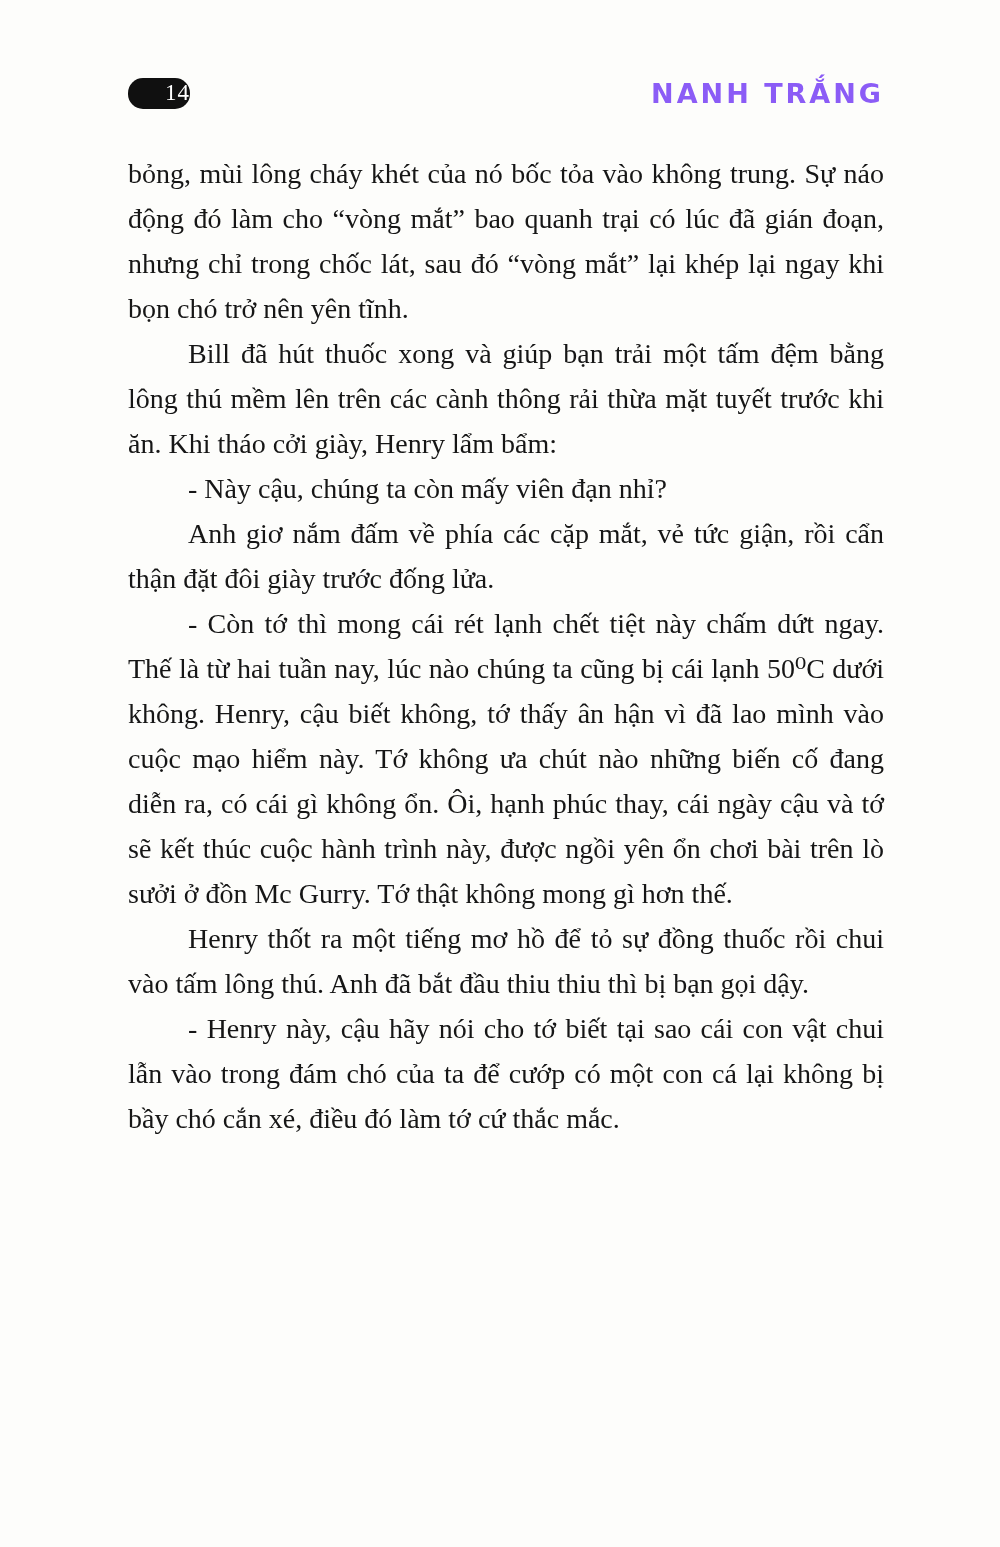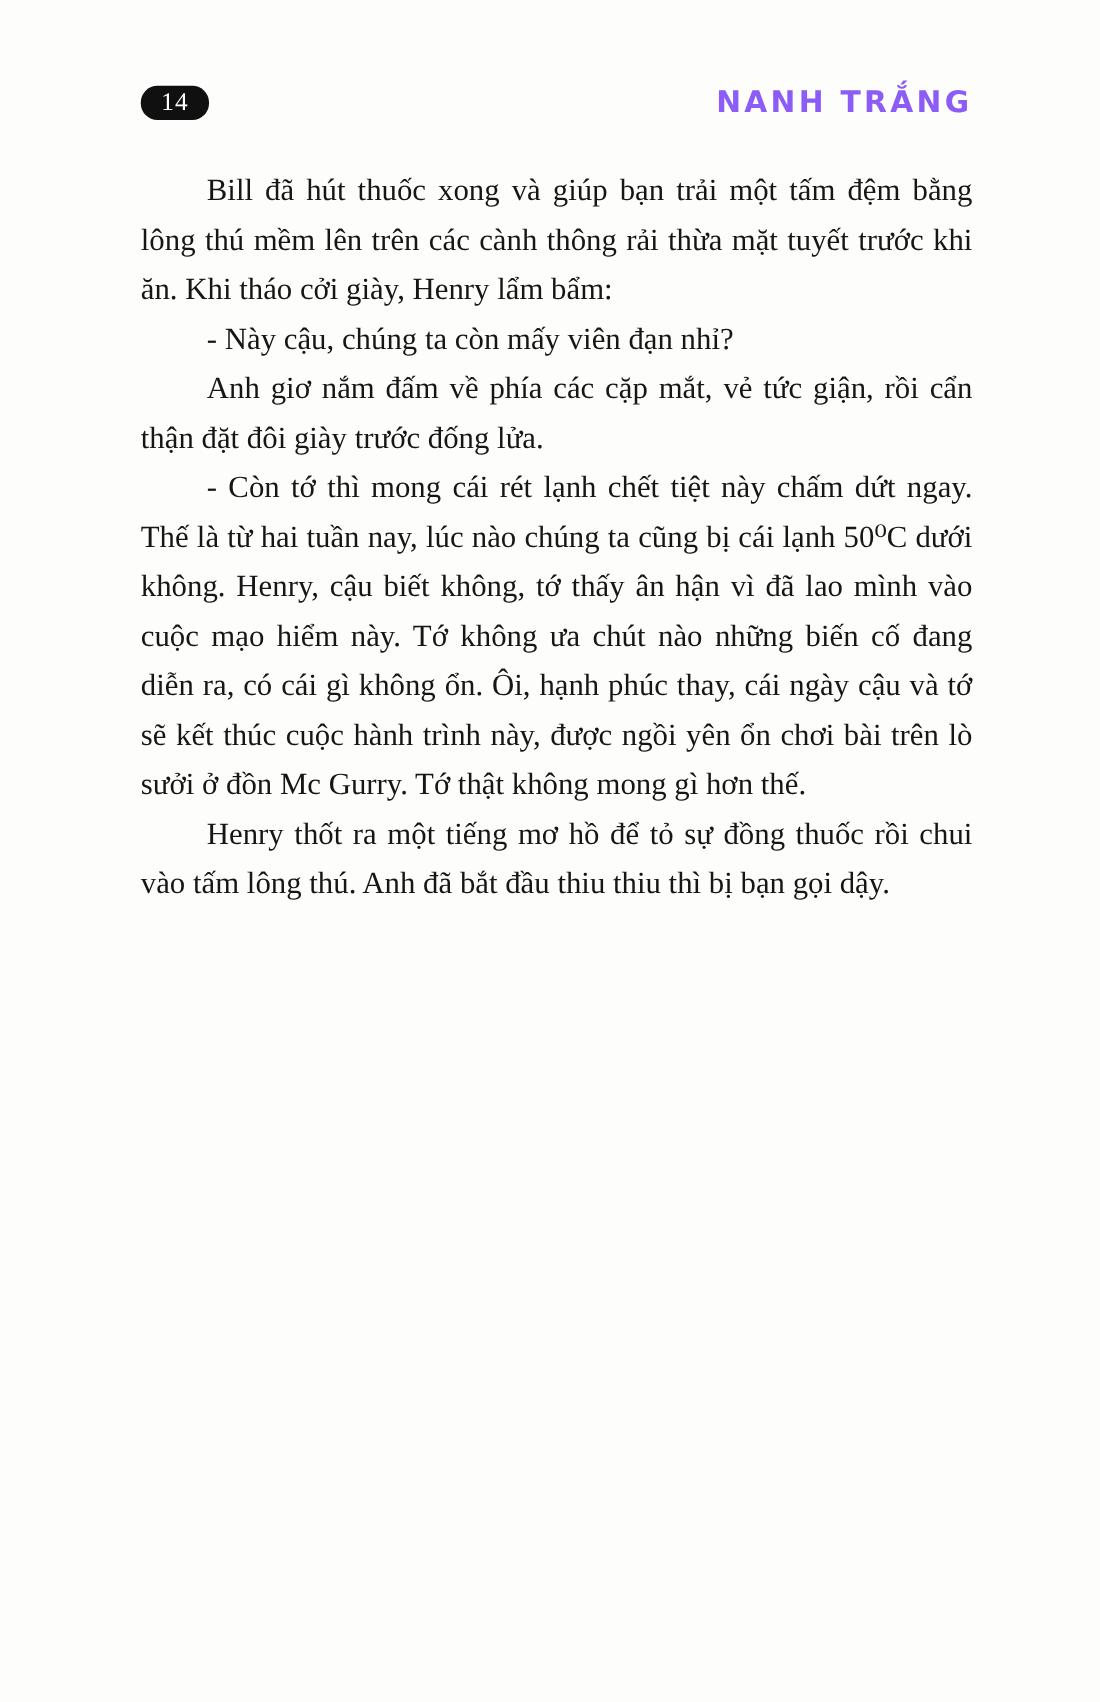--- a/index.html
+++ b/index.html
@@ -24,21 +24,21 @@
     justify-content: space-between;
     align-items: center;
     margin-bottom: 42px;
   }
   .page-number-badge {
     display: inline-block;
     background: #101010;
     color: #ffffff;
     border-radius: 15px;
     min-width: 62px;
-    text-align: center;
+    text-align: right;
     padding: 2px 0 4px 0;
     font-family: "Liberation Serif", serif;
     font-size: 23px;
     line-height: 1.1;
     letter-spacing: 1px;
   }
   .book-title {
     font-family: "DejaVu Sans", "Liberation Sans", sans-serif;
     font-weight: 800;
     font-size: 27px;
@@ -59,19 +59,21 @@
 </style>
 </head>
 <body>
 
 <div class="page">
   <div class="page-header">
     <span class="page-number-badge">14</span>
     <span class="book-title">NANH TRẮNG</span>
   </div>
   <div class="page-text">
+      <p class="para">bỏng, mùi lông cháy khét của nó bốc tỏa vào không trung. Sự náo động đó làm cho “vòng mắt” bao quanh trại có lúc đã gián đoạn, nhưng chỉ trong chốc lát, sau đó “vòng mắt” lại khép lại ngay khi bọn chó trở nên yên tĩnh.</p>
       <p class="para indent">Bill đã hút thuốc xong và giúp bạn trải một tấm đệm bằng lông thú mềm lên trên các cành thông rải thừa mặt tuyết trước khi ăn. Khi tháo cởi giày, Henry lẩm bẩm:</p>
       <p class="para indent">- Này cậu, chúng ta còn mấy viên đạn nhỉ?</p>
       <p class="para indent">Anh giơ nắm đấm về phía các cặp mắt, vẻ tức giận, rồi cẩn thận đặt đôi giày trước đống lửa.</p>
       <p class="para indent">- Còn tớ thì mong cái rét lạnh chết tiệt này chấm dứt ngay. Thế là từ hai tuần nay, lúc nào chúng ta cũng bị cái lạnh 50⁰C dưới không. Henry, cậu biết không, tớ thấy ân hận vì đã lao mình vào cuộc mạo hiểm này. Tớ không ưa chút nào những biến cố đang diễn ra, có cái gì không ổn. Ôi, hạnh phúc thay, cái ngày cậu và tớ sẽ kết thúc cuộc hành trình này, được ngồi yên ổn chơi bài trên lò sưởi ở đồn Mc Gurry. Tớ thật không mong gì hơn thế.</p>
       <p class="para indent">Henry thốt ra một tiếng mơ hồ để tỏ sự đồng thuốc rồi chui vào tấm lông thú. Anh đã bắt đầu thiu thiu thì bị bạn gọi dậy.</p>
+      <p class="para indent">- Henry này, cậu hãy nói cho tớ biết tại sao cái con vật chui lẫn vào trong đám chó của ta để cướp có một con cá lại không bị bầy chó cắn xé, điều đó làm tớ cứ thắc mắc.</p>
     </div>
 </div>
 
 </body></html>

